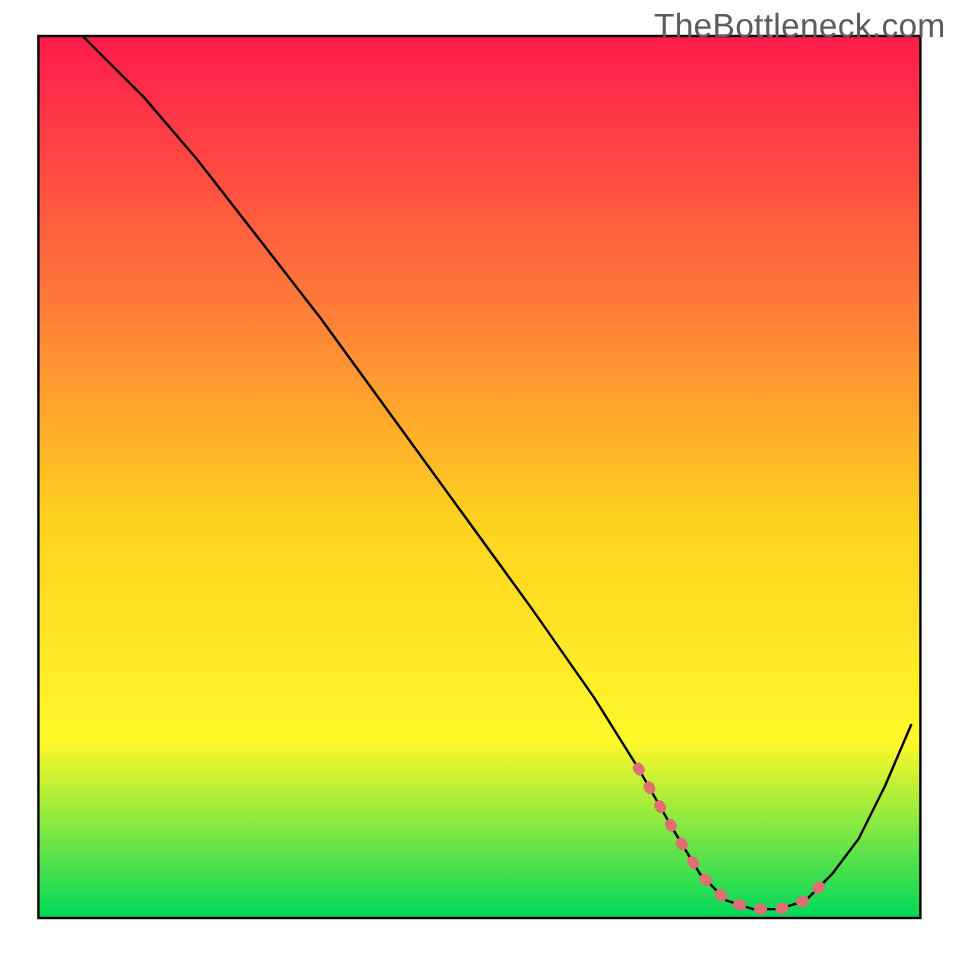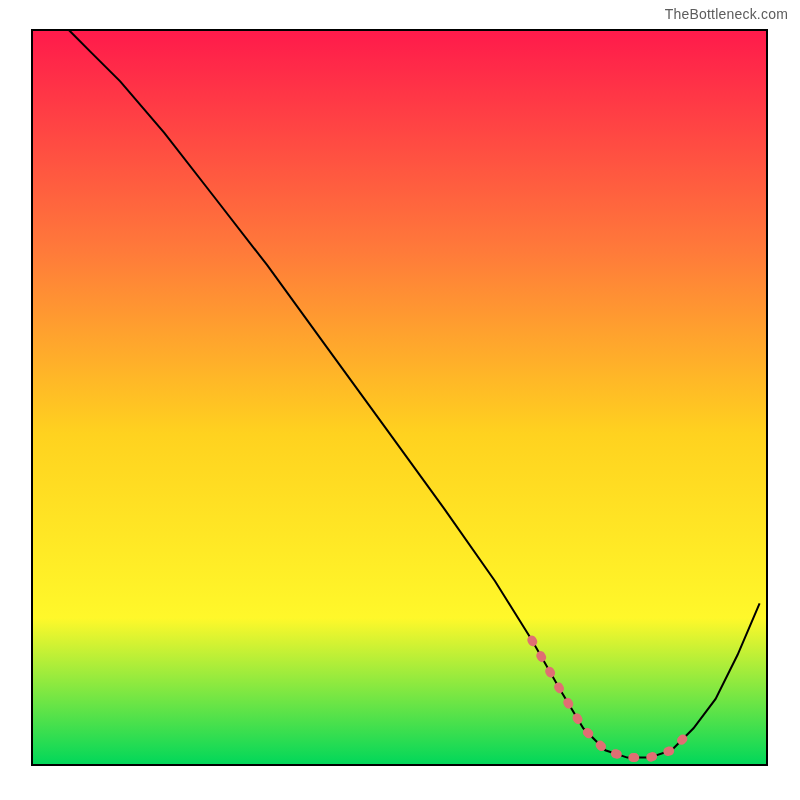--- a/index.html
+++ b/index.html
@@ -14,21 +14,21 @@
   .container {
     position: relative;
     width: 800px;
     height: 800px;
   }
   .watermark {
     position: absolute;
     top: 6px;
     right: 12px;
     color: #5c5c5c;
-    font-size: 14px;
+    font-size: 28px;
     font-weight: 500;
     letter-spacing: 0.2px;
     z-index: 3;
   }
   svg.plot {
     position: absolute;
     top: 0;
     left: 0;
     width: 800px;
     height: 800px;

